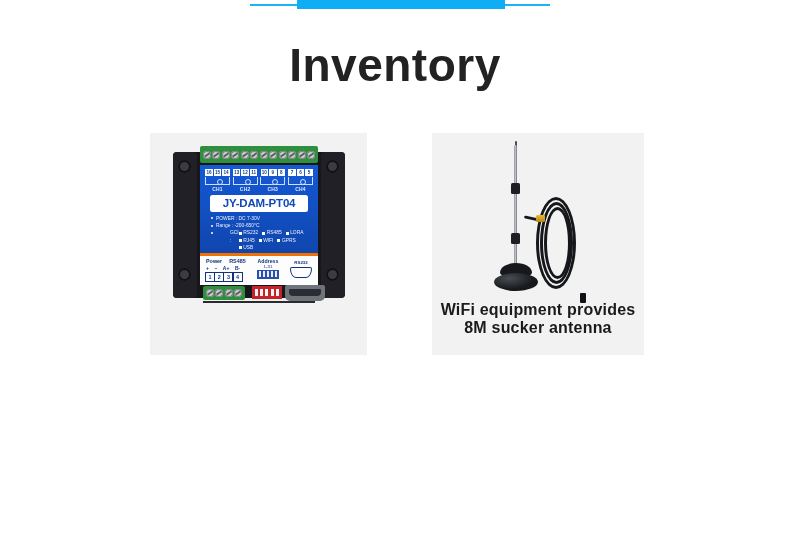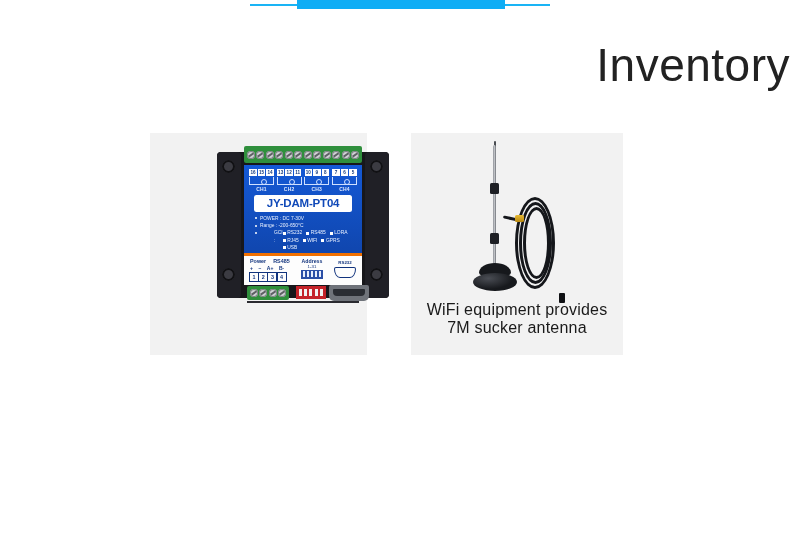--- a/index.html
+++ b/index.html
@@ -32,36 +32,36 @@
     height: 9px;
     background: #0fadf5;
   }
 
   
   .page-title {
     position: absolute;
     top: 42px;
     left: 0;
     width: 790px;
-    text-align: right;
+    text-align: center;
     font-size: 46px;
-    font-weight: normal;
+    font-weight: bold;
     color: #222222;
     letter-spacing: 0.5px;
     line-height: 1;
   }
 
   
   .panel {
     position: absolute;
     background: #f2f2f2;
     box-sizing: border-box;
   }
   .panel-left  { left: 150px; top: 133px; width: 217px; height: 222px; }
-  .panel-right { left: 411px; top: 133px; width: 212px; height: 222px; }
+  .panel-right { left: 432px; top: 133px; width: 212px; height: 222px; font-weight: bold; }
 
   .panel-caption {
     position: absolute;
     left: 0;
     width: 100%;
     text-align: center;
     color: #1a1a1a;
     font-size: 17px;
     line-height: 1.12;
     letter-spacing: 0.2px;
@@ -69,21 +69,20 @@
   .panel-left .panel-caption  { top: 178px; font-size: 18px; }
   .panel-right .panel-caption { top: 168px; font-size: 16px; }
 
   
   .device {
     position: absolute;
     left: 23px;
     top: 13px;
     width: 172px;
     height: 158px;
-    margin-left: 44px;
   }
   
   .dev-body {
     position: absolute;
     left: 0; top: 6px;
     width: 172px; height: 146px;
     background: #17171b;
     border-radius: 4px;
   }
   .dev-bracket {
@@ -631,15 +630,15 @@
       <div class="coil-loop c2"></div>
       <div class="coil-loop c3"></div>
       <div class="ant-cable-tie"></div>
     </div>
     <div class="ant-lead"></div>
     <div class="sma-conn"></div>
   </div>
 
   <div class="panel-caption">
     <div>WiFi equipment provides</div>
-    <div>7M sucker antenna</div>
+    <div>8M sucker antenna</div>
   </div>
 </div>
 
 </body></html>

